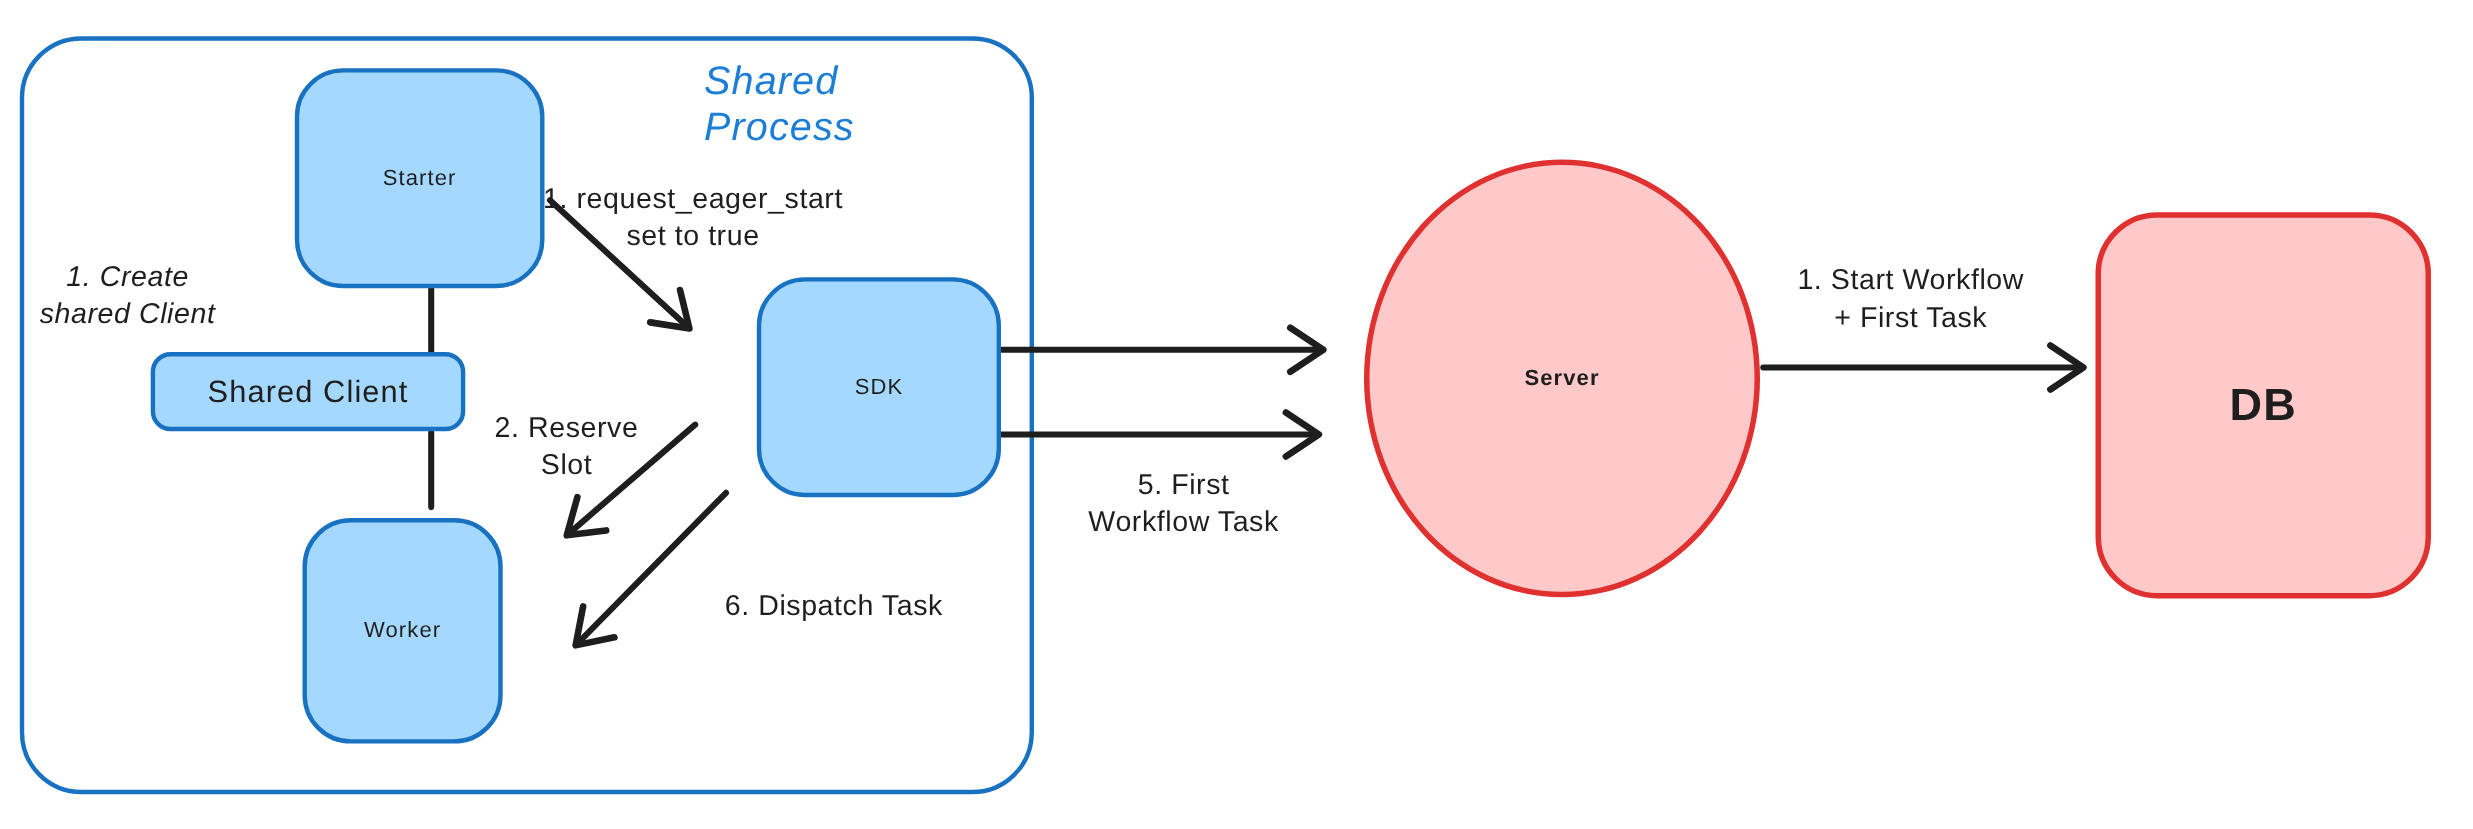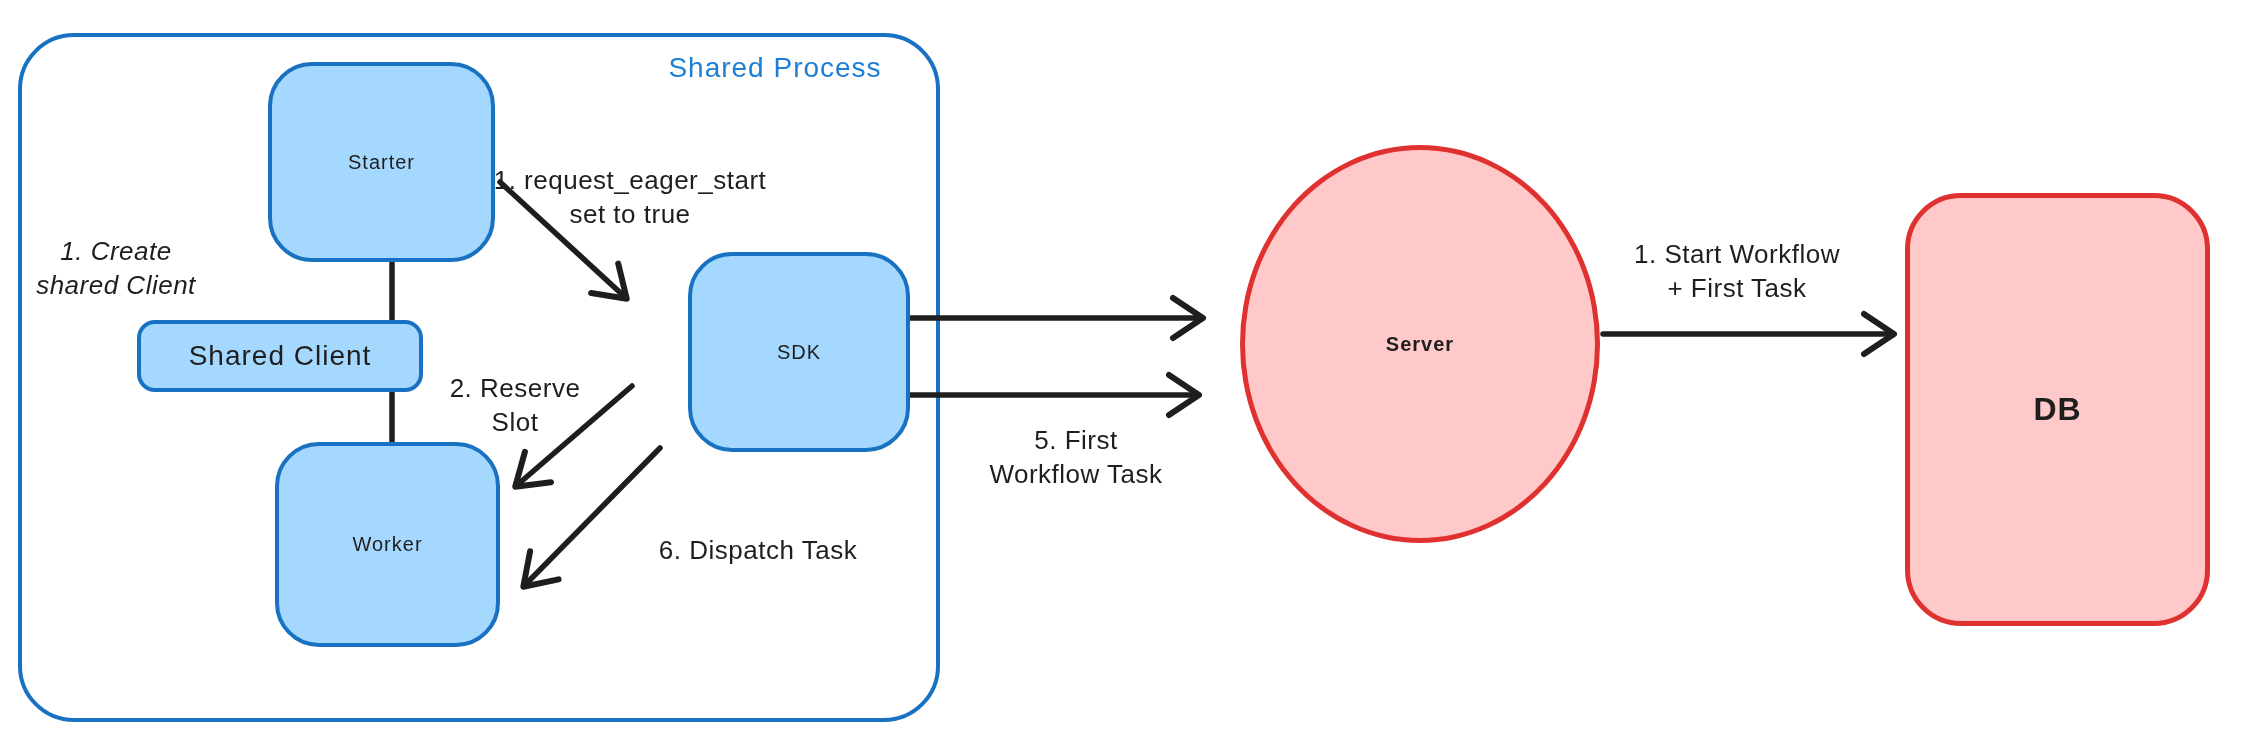--- a/index.html
+++ b/index.html
@@ -34,25 +34,25 @@
     width:922px;height:689px;
     border:4px solid var(--blue-stroke);
     border-radius:56px;
     background:transparent;
     z-index:1;
   }
   .frame-label{
     position:absolute;
     left:640px;top:52px;
     width:270px;
-    text-align:center;
-    font-size:28px;
+    font-size:36px;
     letter-spacing:1px;
     color:var(--blue-label);
     z-index:3;
+    font-style:italic;
   }
   .node{
     position:absolute;
     display:flex;
     align-items:center;
     justify-content:center;
     font-size:20px;
     letter-spacing:1px;
     color:var(--ink);
     z-index:3;
@@ -62,24 +62,24 @@
     background:var(--blue-fill);
     border:4px solid var(--blue-stroke);
   }
   .node.red{
     background:var(--red-fill);
     border:5px solid var(--red-stroke);
     font-weight:bold;
   }
   .node-starter{left:268px;top:62px;width:227px;height:200px;border-radius:44px;}
   .node-shared-client{left:137px;top:320px;width:286px;height:72px;border-radius:18px;font-size:28px;}
-  .node-worker{left:275px;top:442px;width:225px;height:205px;border-radius:44px;justify-content:center;}
+  .node-worker{left:275px;top:471px;width:182px;height:205px;border-radius:44px;justify-content:center;}
   .node-sdk{left:640px;top:252px;width:222px;height:200px;border-radius:44px;margin-left:48px;}
   .node-server{left:1240px;top:145px;width:360px;height:398px;border-radius:50%;}
-  .node-db{left:1905px;top:193px;width:305px;height:433px;border-radius:56px;font-size:32px;}
+  .node-db{left:1905px;top:193px;width:305px;height:351px;border-radius:56px;font-size:41px;}
   .note{
     position:absolute;
     text-align:center;
     font-size:26px;
     line-height:1.3;
     letter-spacing:0.5px;
     white-space:pre-line;
     color:var(--ink);
     z-index:3;
   }

